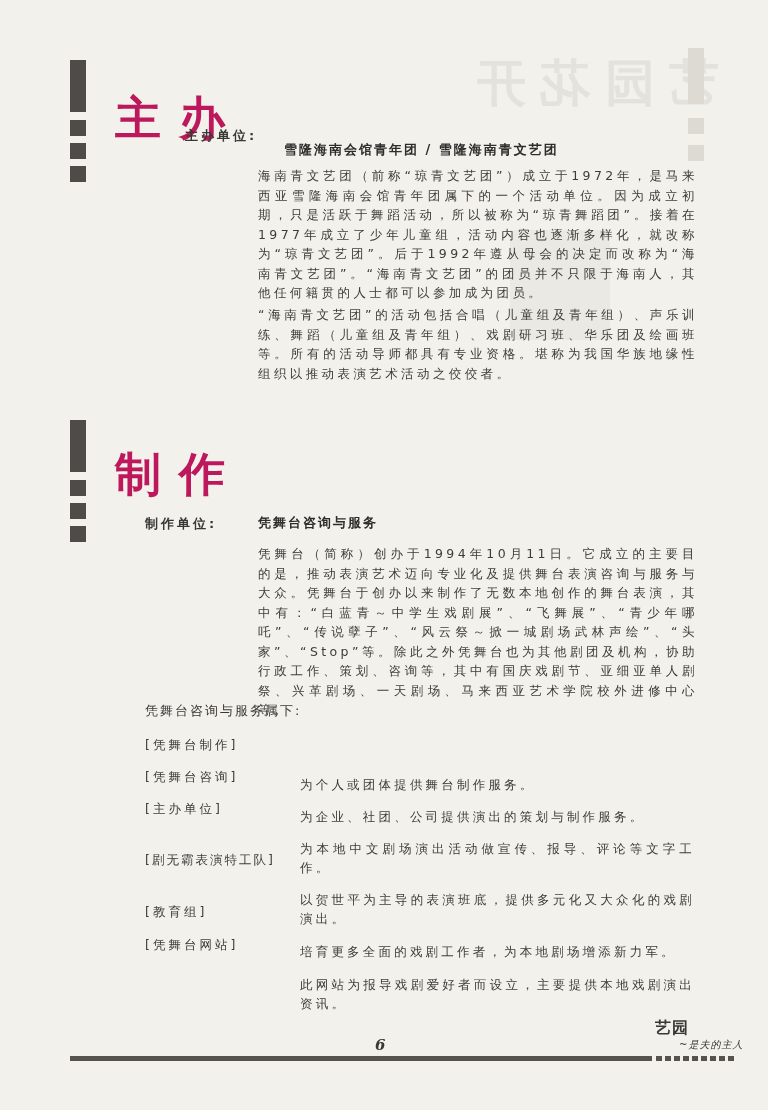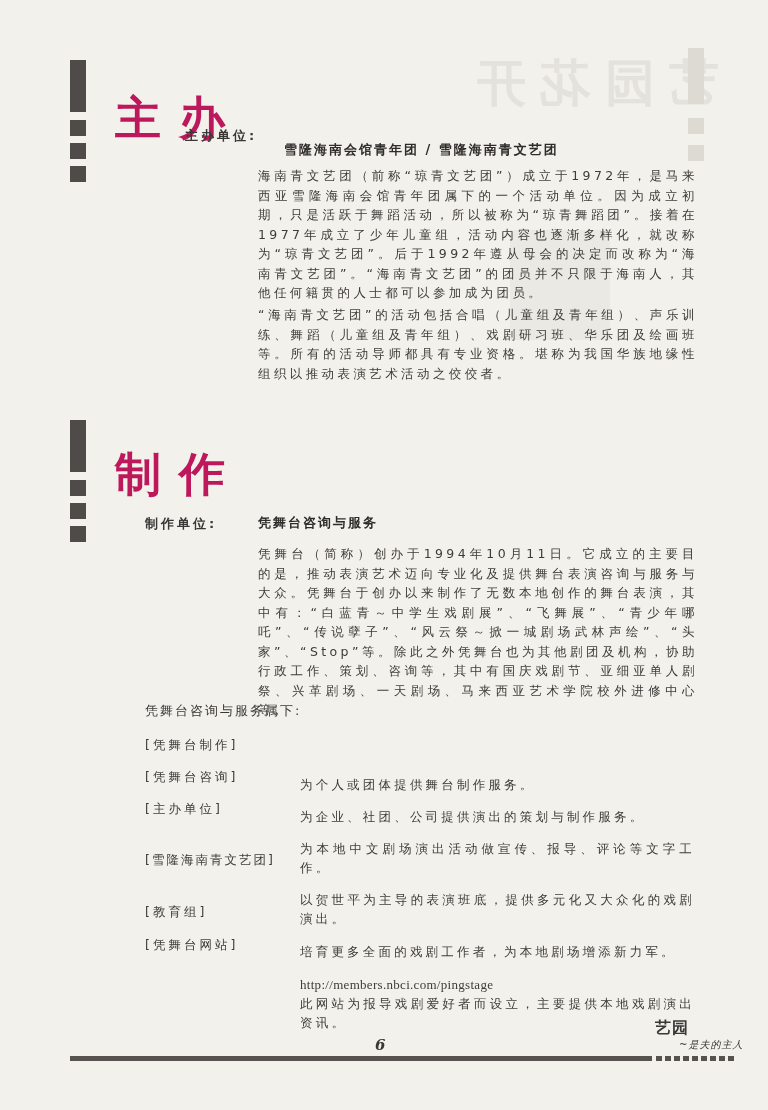--- a/index.html
+++ b/index.html
@@ -97,31 +97,30 @@
 </div>
 <div class="svc-row" style="top:767px;">
   <span class="svc-name">[凭舞台咨询]</span>
   <span class="svc-desc">为企业、社团、公司提供演出的策划与制作服务。</span>
 </div>
 <div class="svc-row" style="top:799px;">
   <span class="svc-name">[主办单位]</span>
   <span class="svc-desc">为本地中文剧场演出活动做宣传、报导、评论等文字工作。</span>
 </div>
 <div class="svc-row" style="top:850px;">
-  <span class="svc-name" style="letter-spacing:2px;">[雪隆海南青文艺团]</span>
+  <span class="svc-name" style="letter-spacing:2px;">[剧无霸表演特工队]</span>
   <span class="svc-desc">以贺世平为主导的表演班底，提供多元化又大众化的戏剧演出。</span>
 </div>
 <div class="svc-row" style="top:902px;">
   <span class="svc-name">[教育组]</span>
   <span class="svc-desc">培育更多全面的戏剧工作者，为本地剧场增添新力军。</span>
 </div>
 <div class="svc-row" style="top:935px;">
   <span class="svc-name">[凭舞台网站]</span>
   <span class="svc-desc">
-    <span class="svc-url">http://members.nbci.com/pingstage</span>
     <span>此网站为报导戏剧爱好者而设立，主要提供本地戏剧演出资讯。</span>
   </span>
 </div>
 
 <div class="page-num">6</div>
 <div class="brand">
   <span class="brand-main">艺园</span>
   <span class="brand-sub">~是夫的主人</span>
 </div>
 <div class="footer-line"></div>

